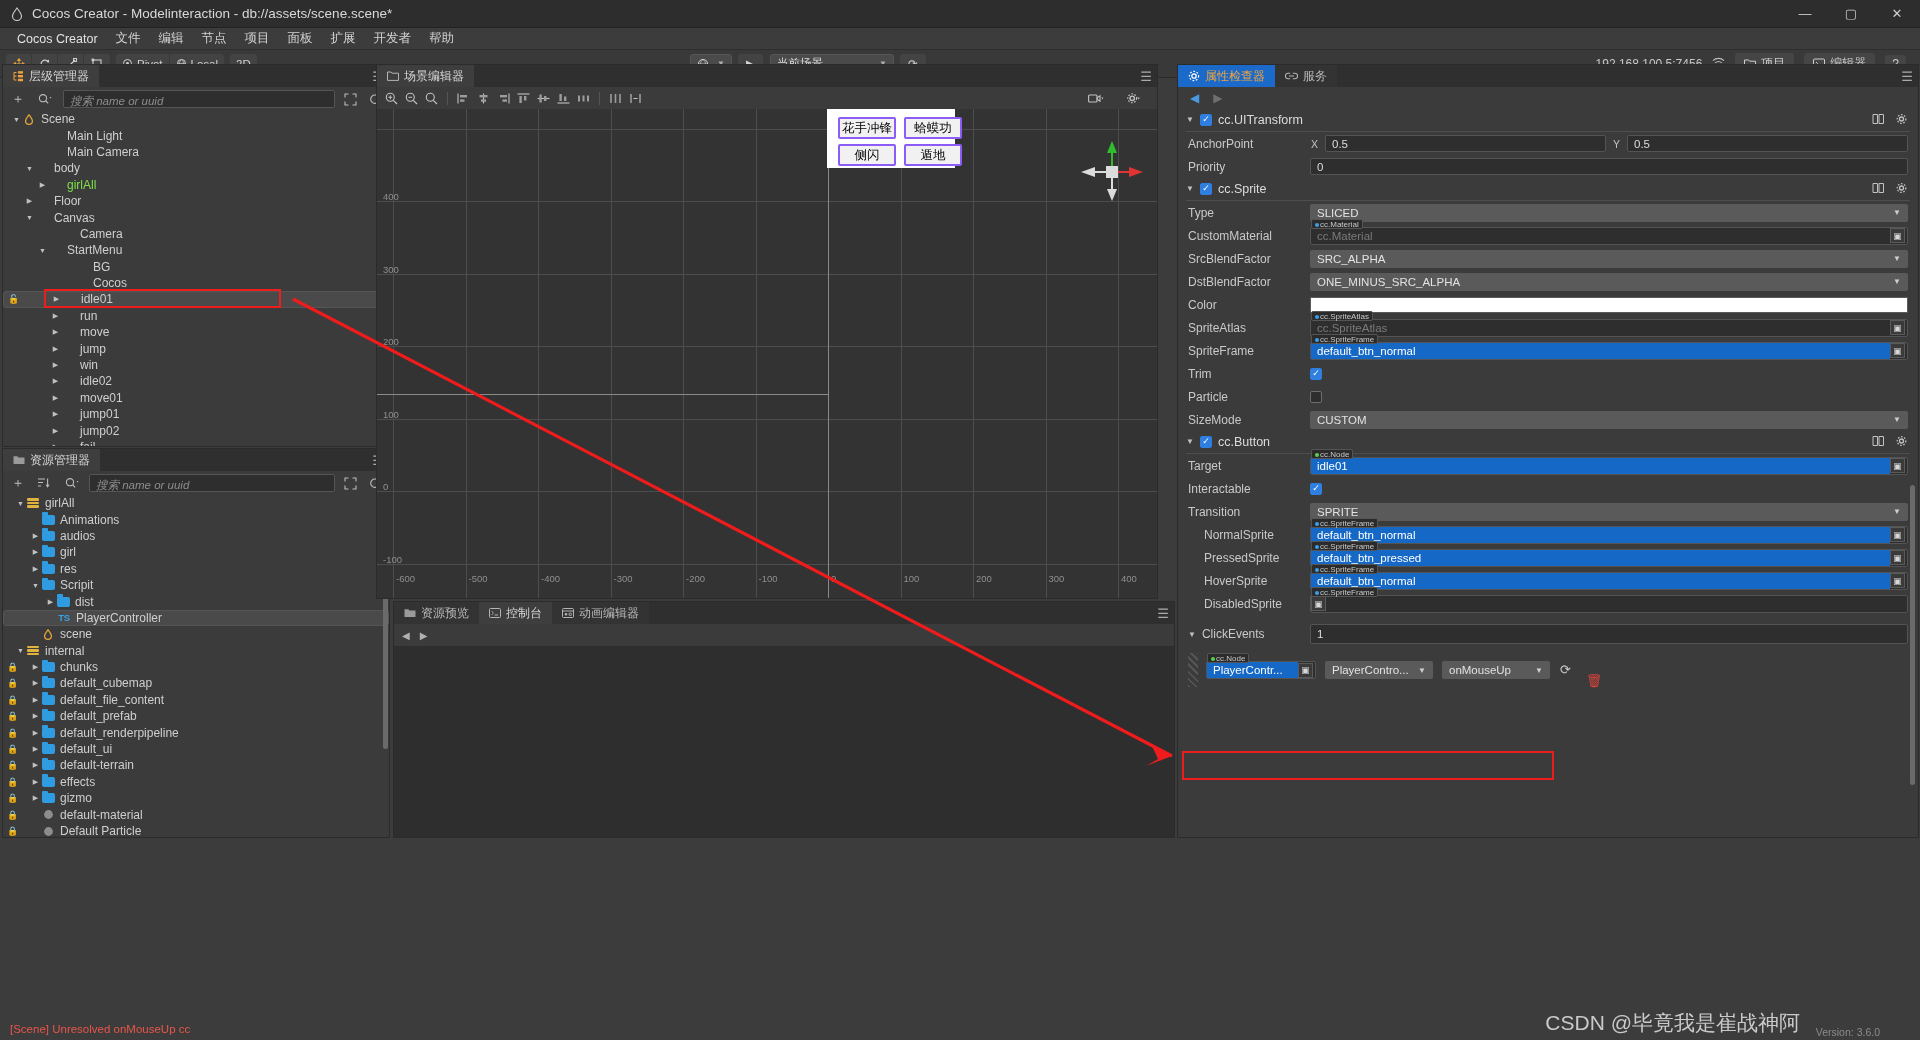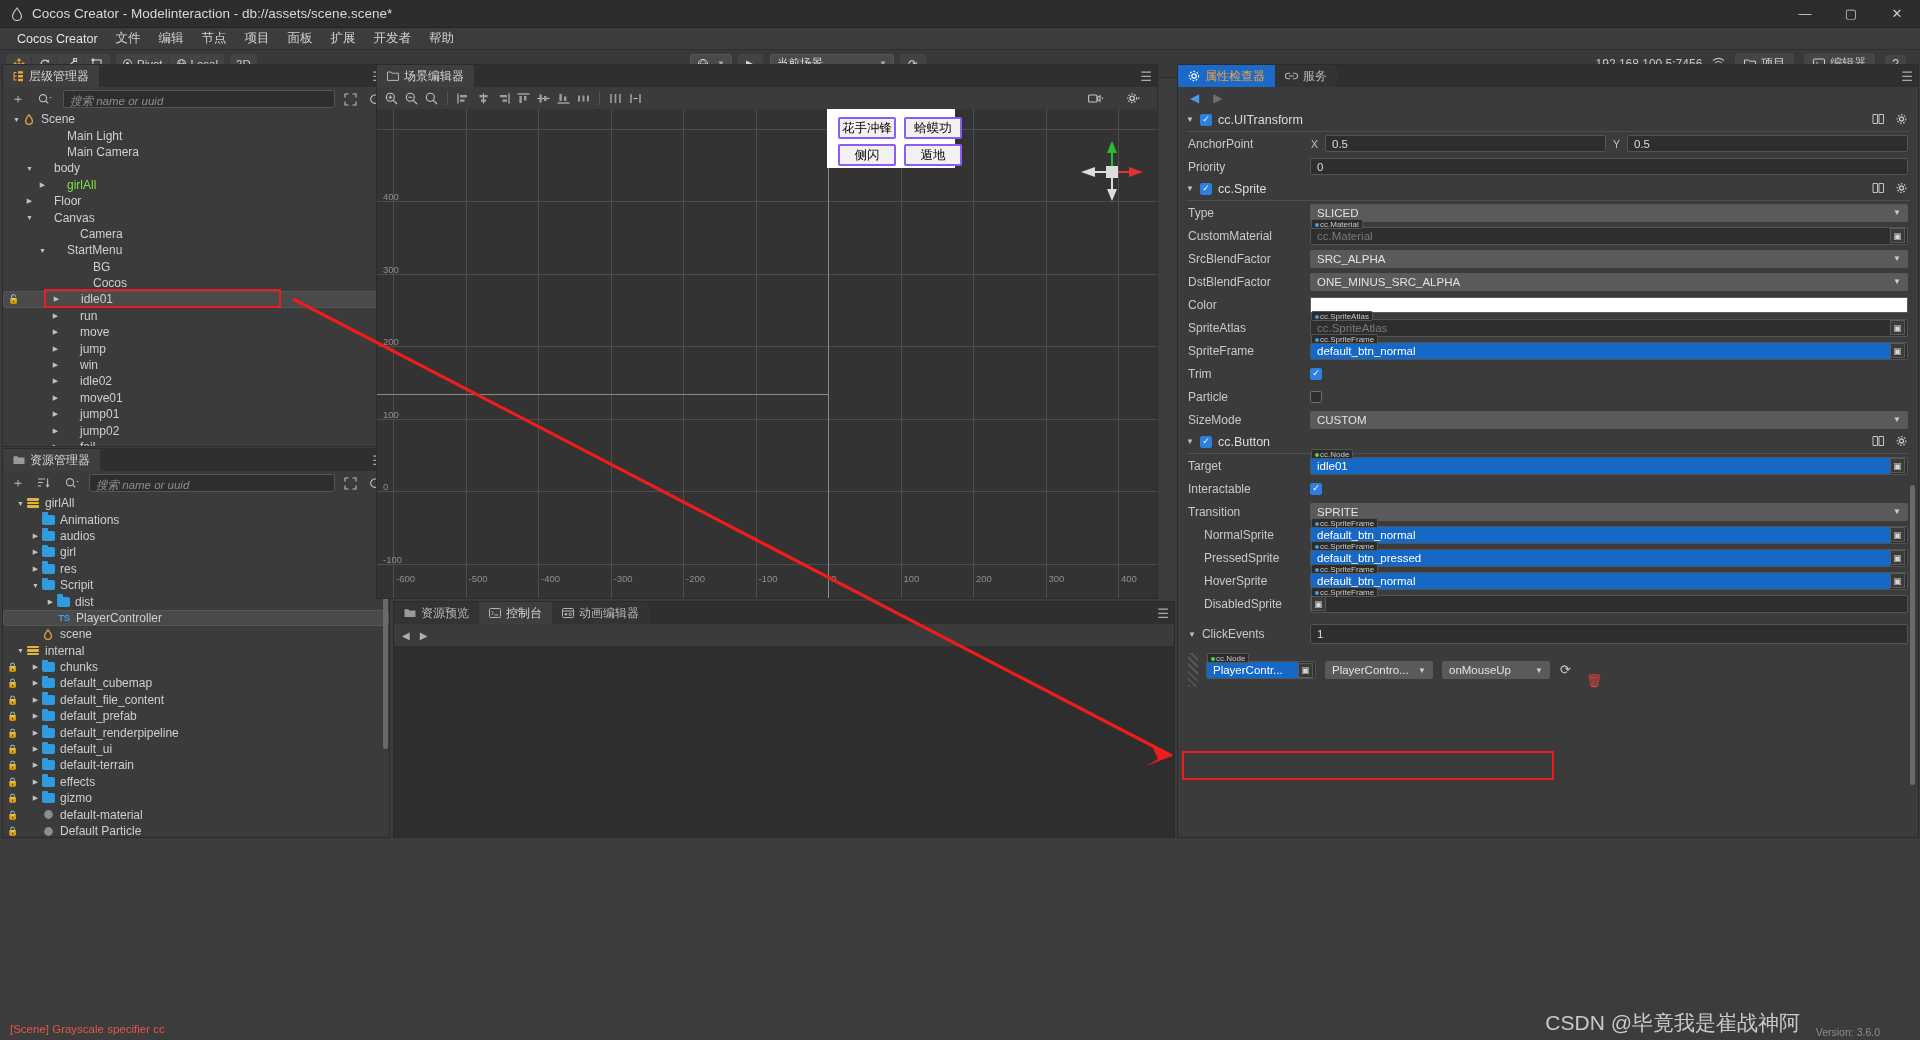--- a/index.html
+++ b/index.html
@@ -1109,18 +1109,18 @@
   </div>
 
   <svg class="annot">
     <line x1="293" y1="299" x2="1172" y2="756" stroke="#ee1c1c" stroke-width="3.2"></line>
     <path d="M1172 756 L1152 746 L1158 759 L1146 766 Z" fill="#ee1c1c"></path>
   </svg>
   <div class="redbox" style="left:44px; top:289px; width:237px; height:19px;"></div>
   <div class="redbox" style="left:1182px; top:751px; width:372px; height:29px;"></div>
 
   <div class="statusbar">
-    <span class="status-err">[Scene] Grayscale specifier cc</span>
+    <span class="status-err">[Scene] Unresolved onMouseUp cc</span>
     <span class="watermark">CSDN @毕竟我是崔战神阿</span>
     <span class="version">Version: 3.6.0</span>
   </div>
 
 </div>
 
 </body></html>

